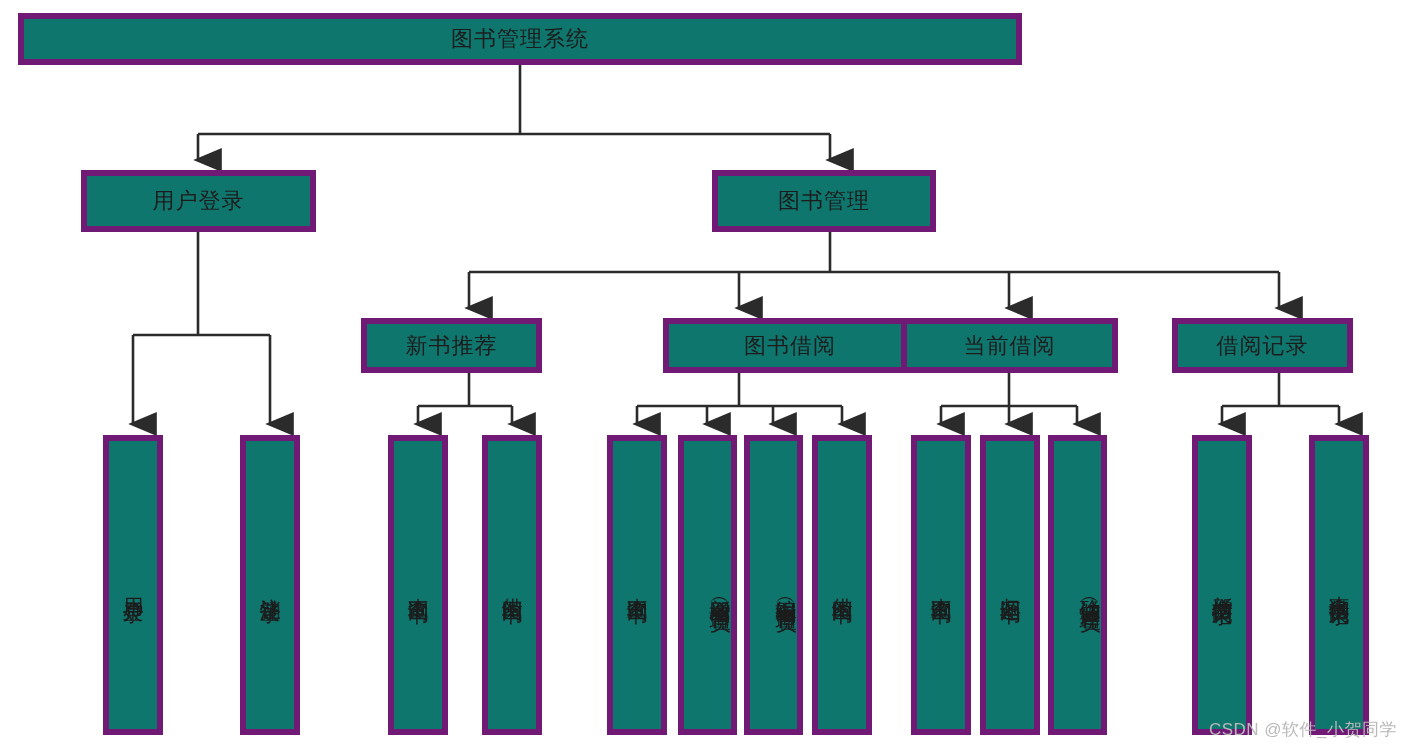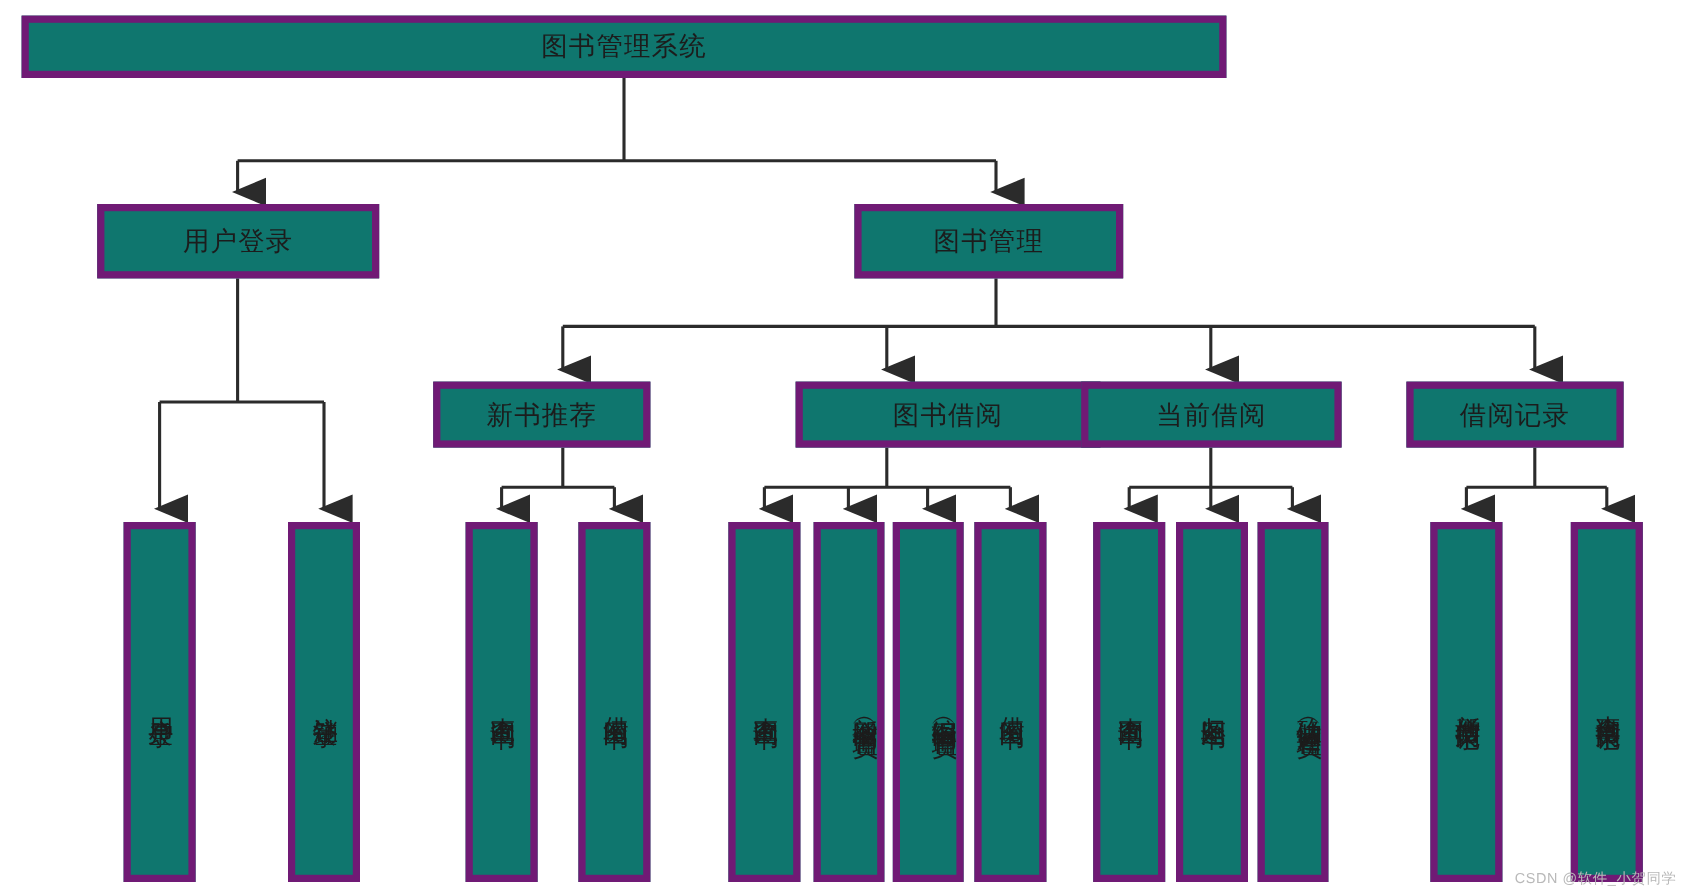--- a/index.html
+++ b/index.html
@@ -52,21 +52,21 @@
     overflow: hidden;
   }
   .node-v.mid {
     align-items: center;
     padding-top: 0;
   }
   .watermark {
     position: absolute;
     right: 8px;
     bottom: 6px;
-    font-size: 12px;
+    font-size: 17px;
     color: #b9b9b9;
     white-space: nowrap;
     letter-spacing: 0.5px;
   }
 </style>
 </head>
 <body>
 
 <div id="canvas">
 

